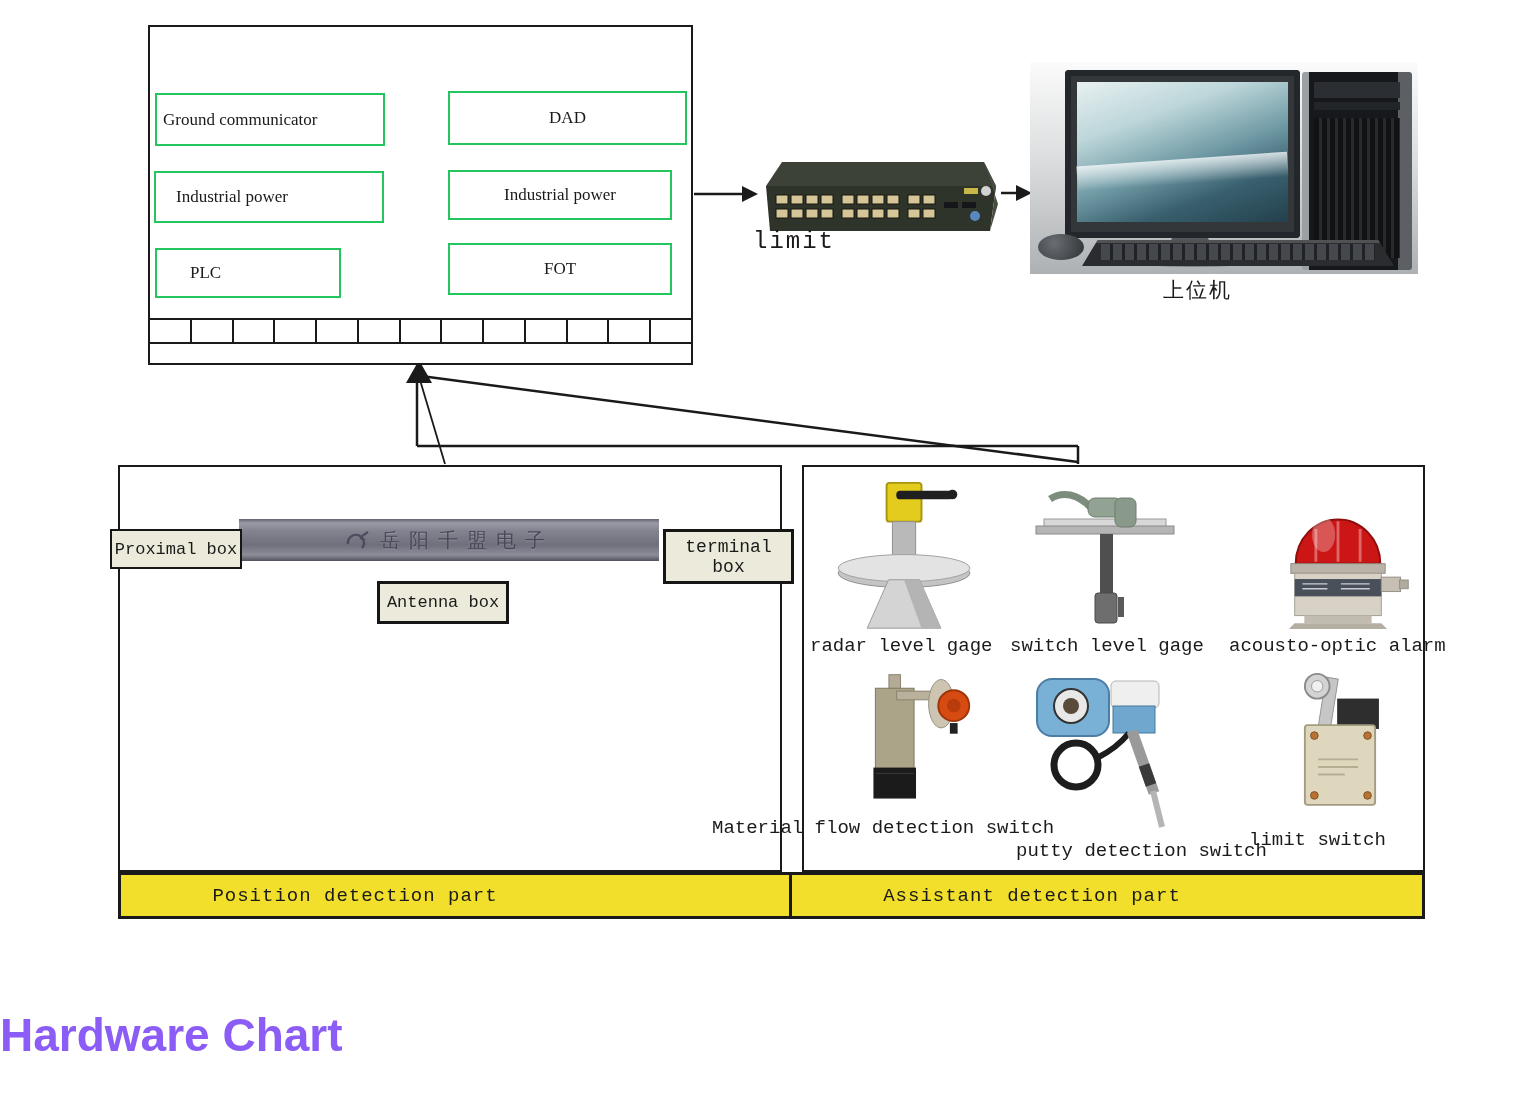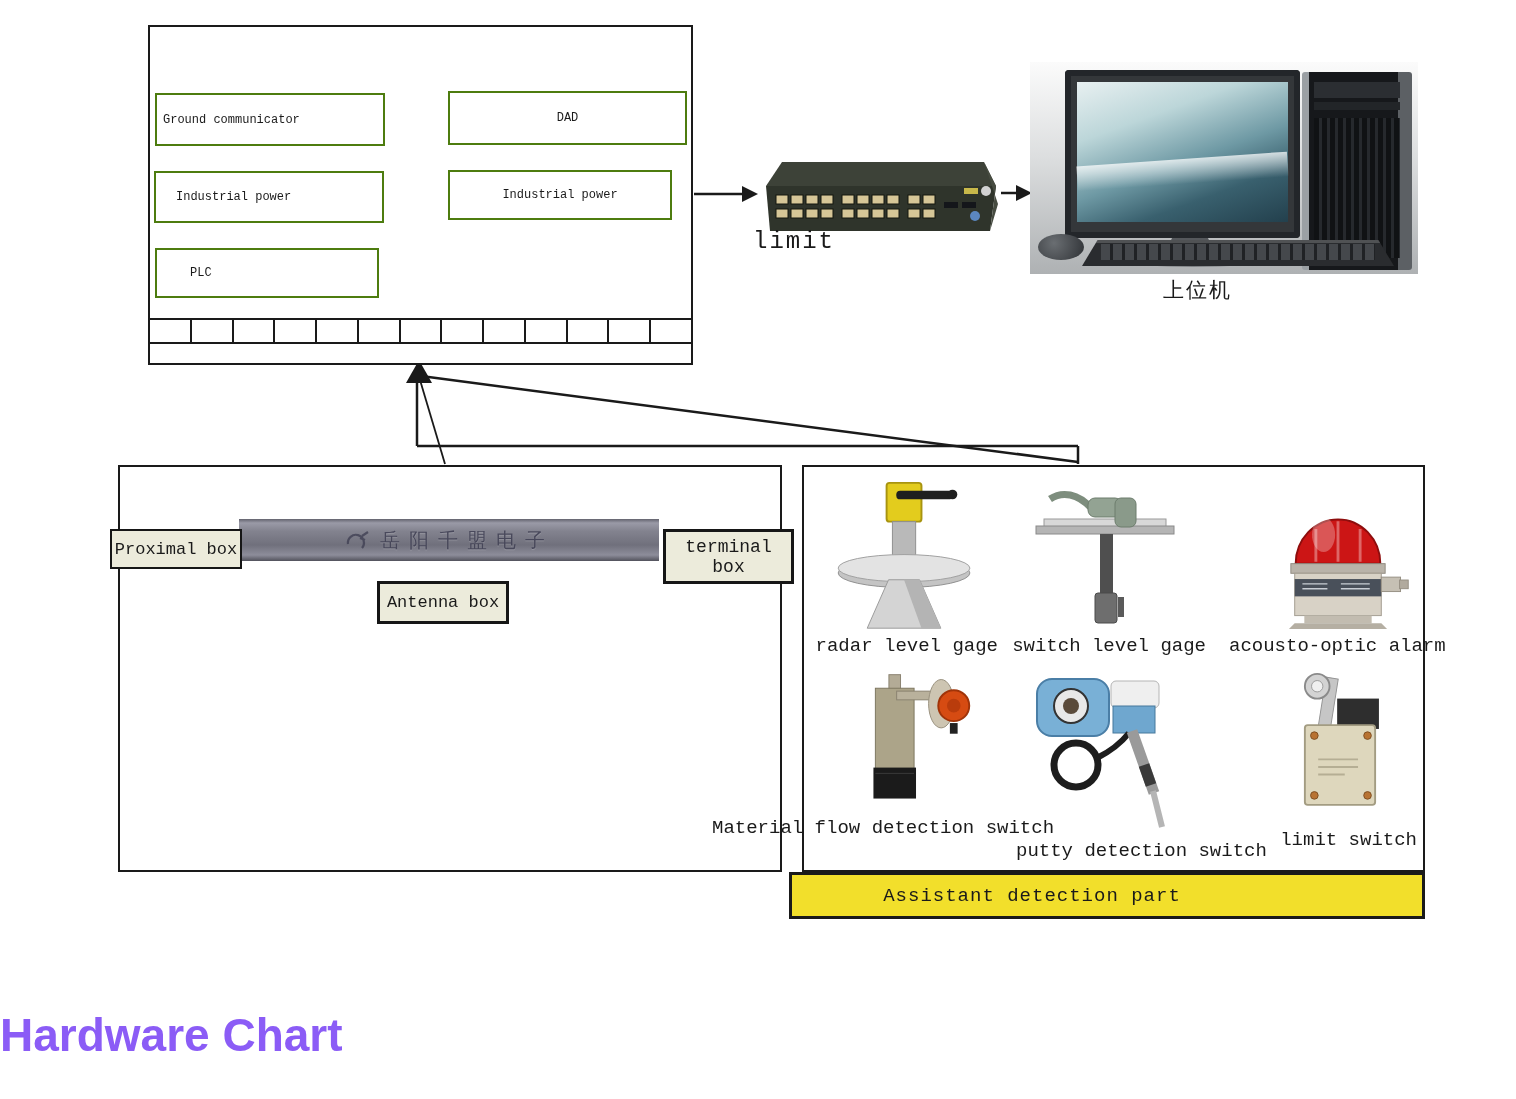--- a/index.html
+++ b/index.html
@@ -5,27 +5,27 @@
   html,body{margin:0;padding:0;background:#ffffff;}
   #stage{position:relative;width:1516px;height:1099px;background:#fff;overflow:hidden;
          font-family:"Liberation Mono","DejaVu Sans Mono",monospace;color:#1a1a1a;}
   .abs{position:absolute;box-sizing:border-box;}
   .mono{font-family:"Liberation Mono","DejaVu Sans Mono",monospace;}
 
   
   #cabinet{left:148px;top:25px;width:545px;height:340px;border:2px solid #1a1a1a;background:#fff;}
   #cabinet-header{left:0;top:0;right:0;height:63px;background:#F2DF2B;border-bottom:2px solid #1a1a1a;
                   text-align:center;line-height:61px;font-size:26px;letter-spacing:3px;}
-  .module{border:2px solid #4d7c0f;background:#fff;font-size:12px;display:flex;align-items:center;}
+  .module{border:2px solid #22c55e;background:#fff;font-size:17px;display:flex;align-items:center;font-family:Liberation Serif, serif;}
   .module.center{justify-content:center;}
   #mod-gc {left:5px;  top:66px; width:230px;height:53px;padding-left:6px;}
   #mod-dad{left:298px;top:64px; width:239px;height:54px;}
   #mod-ipl{left:4px;  top:144px;width:230px;height:52px;padding-left:20px;}
   #mod-ipr{left:298px;top:143px;width:224px;height:50px;}
-  #mod-plc{left:5px;  top:221px;width:224px;height:50px;padding-left:33px;}
+  #mod-plc{left:5px;  top:221px;width:186px;height:50px;padding-left:33px;}
   #mod-fot{left:298px;top:216px;width:224px;height:52px;}
   #term-strip{left:0;top:291px;right:0;height:26px;border-top:2px solid #1a1a1a;border-bottom:2px solid #1a1a1a;display:flex;}
   #term-strip .cell{flex:1;border-right:2px solid #1a1a1a;}
   #term-strip .cell:last-child{border-right:none;}
 
   
   #switch-img{left:748px;top:158px;width:258px;height:78px;}
   #switch-label{left:753px;top:228px;width:140px;font-size:24px;letter-spacing:2px;}
 
   
@@ -57,21 +57,21 @@
        text-align:center;font-size:17px;display:flex;align-items:center;justify-content:center;}
   #tag-proximal{left:-10px;top:62px;width:132px;height:40px;border-width:2px;}
   #tag-terminal{left:543px;top:62px;width:131px;height:55px;font-size:18px;}
   #tag-antenna {left:257px;top:114px;width:132px;height:43px;}
 
   #antenna-bar{left:119px;top:52px;width:420px;height:42px;
        background:linear-gradient(180deg,#63636e 0,#9a9aa7 4px,#83838f 12px,#70707c 26px,#8d8d9a 36px,#52525c 42px);
        display:flex;align-items:center;justify-content:center;gap:10px;}
   #antenna-bar .engrave{color:#3c3c50;opacity:.8;font-size:20px;letter-spacing:9px;text-shadow:0 1px 1px rgba(255,255,255,.25);}
 
-  .dev-label{position:absolute;text-align:right;font-size:19px;white-space:nowrap;}
+  .dev-label{position:absolute;text-align:left;font-size:19px;white-space:nowrap;}
   .dev-img{position:absolute;}
 
   
   .footer-bar{background:#F2DF2B;border:3px solid #1a1a1a;display:flex;align-items:center;font-size:19px;letter-spacing:1px;}
   #footer-pos{left:118px;top:872px;width:674px;height:47px;}
   #footer-ast{left:789px;top:872px;width:636px;height:47px;}
   .footer-bar span{width:100%;text-align:center;}
   #footer-pos span{padding-right:200px;}
   #footer-ast span{padding-right:190px;margin-left:40px;}
 
@@ -103,20 +103,21 @@
       <polygon points="419,360 406,383 432,383"></polygon>
     </g>
   </svg>
 
   <div id="cabinet" class="abs">
     <div id="mod-gc" class="abs module">Ground communicator</div>
     <div id="mod-dad" class="abs module center">DAD</div>
     <div id="mod-ipl" class="abs module">Industrial power</div>
     <div id="mod-ipr" class="abs module center">Industrial power</div>
     <div id="mod-plc" class="abs module">PLC</div>
+    <div id="mod-fot" class="abs module center">FOT</div>
     <div id="term-strip" class="abs">
       <div class="cell"></div>
       <div class="cell"></div>
       <div class="cell"></div>
       <div class="cell"></div>
       <div class="cell"></div>
       <div class="cell"></div>
       <div class="cell"></div>
       <div class="cell"></div>
       <div class="cell"></div>
@@ -283,19 +284,22 @@
         <circle cx="28" cy="67" r="4" fill="#b87333" stroke="#7d4e22"></circle>
         <circle cx="84" cy="67" r="4" fill="#b87333" stroke="#7d4e22"></circle>
         <circle cx="28" cy="130" r="4" fill="#b87333" stroke="#7d4e22"></circle>
         <circle cx="84" cy="130" r="4" fill="#b87333" stroke="#7d4e22"></circle>
         <path d="M32 92 h42 M32 100 h42 M32 108 h28" stroke="#b5ae94" stroke-width="2"></path>
       </svg>
     </div>
     <div class="dev-label" style="left:445px;top:362px;width:168px;">limit switch</div>
   </div>
 
+  <div id="footer-pos" class="abs footer-bar">
+    <span>Position detection part</span>
+  </div>
   <div id="footer-ast" class="abs footer-bar">
     <span>Assistant detection part</span>
   </div>
 
   <div id="chart-title" class="abs">Hardware Chart</div>
 
 </div>
 
 </body></html>

